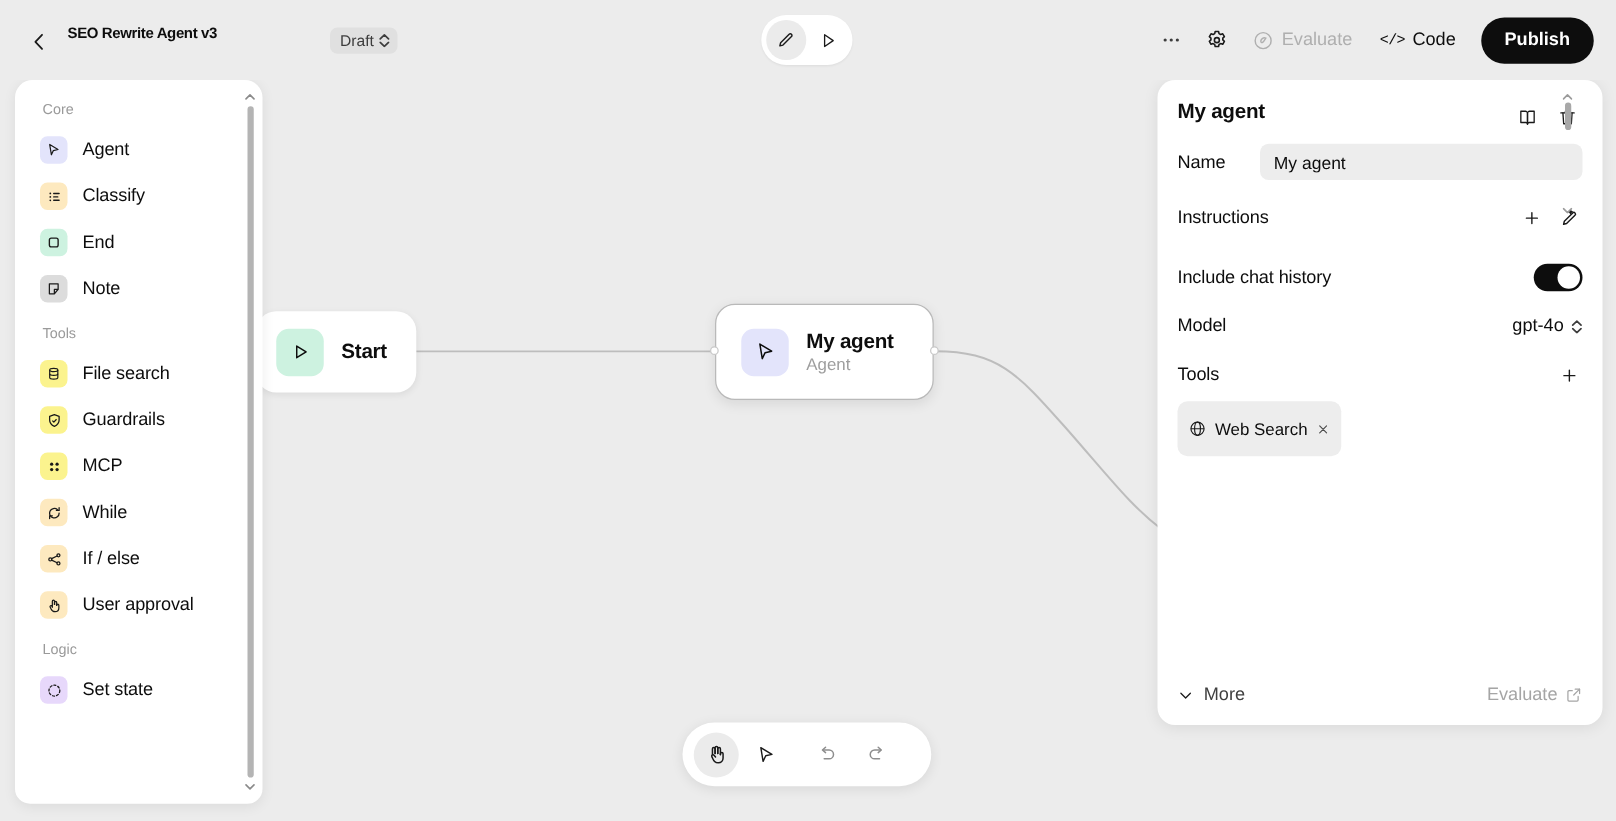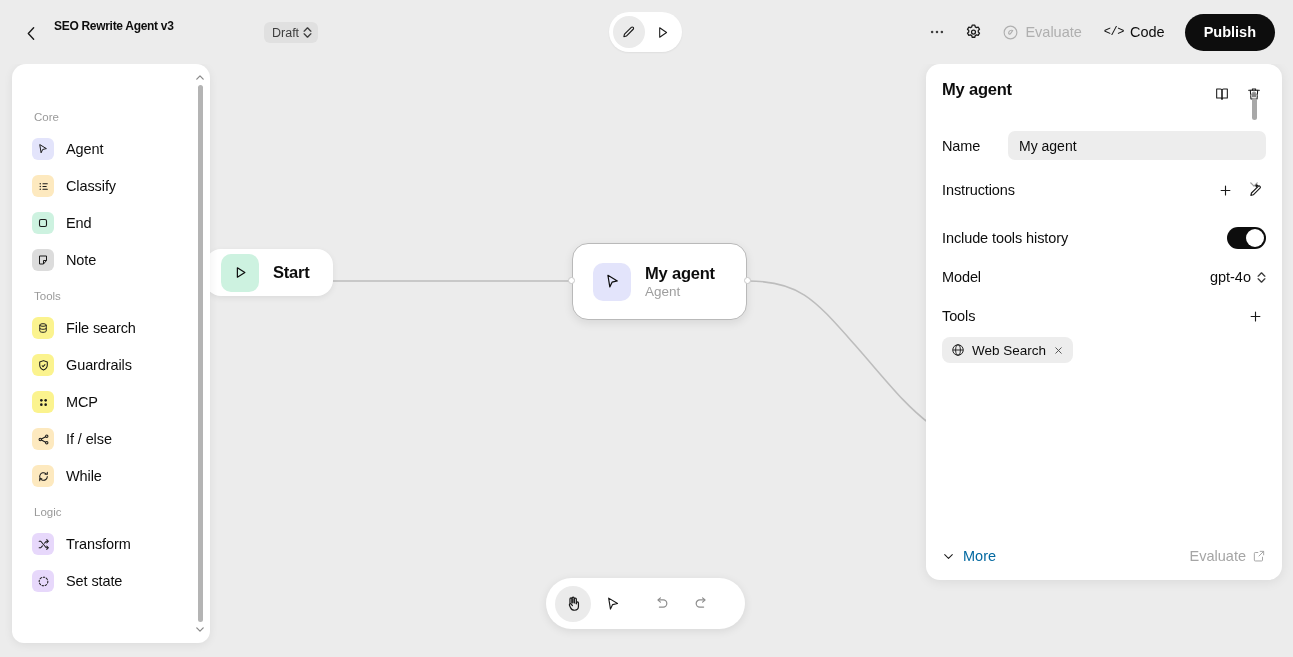--- a/index.html
+++ b/index.html
@@ -68,21 +68,21 @@
   }
   .code-mono{ font-family:"Liberation Mono", monospace; font-size:12px; letter-spacing:-.5px;}
 
   
   .palette{
     position:absolute; left:12px; top:64px; width:198px; height:579px;
     background:#fff; border-radius:14px 14px 12px 12px;
     box-shadow:0 2px 10px rgba(0,0,0,.07);
     overflow:hidden; z-index:30;
   }
-  .palette-inner{ position:absolute; inset:0; padding:12px 0 6px 0;margin-top:29px; }
+  .palette-inner{ position:absolute; inset:0; padding:12px 0 6px 0; }
   .pal-section{
     font-size:11.5px; color:#9a9a9a; padding:10px 0 6px 22px; font-weight:400;
   }
   .pal-section.first{ padding-top:6px; }
   .pal-item{
     display:flex; align-items:center; gap:12px;
     height:34px; margin:3px 10px; padding:0 10px; border-radius:8px;
     cursor:grab;
   }
   .pal-ico{
@@ -103,21 +103,21 @@
   
   .canvas{ position:absolute; inset:0; z-index:5; }
   .edges{ position:absolute; left:0; top:0; width:1293px; height:657px; }
 
   .node{
     position:absolute; background:#fff; border-radius:16px;
     display:flex; align-items:center; gap:14px;
     box-shadow:0 2px 6px rgba(0,0,0,.07);
     cursor:pointer;
   }
-  .node-start{ left:205px; top:249px; width:128px; height:47px; padding:0 22px 0 16px; }
+  .node-start{ left:205px; top:249px; width:128px; height:65px; padding:0 22px 0 16px; }
   .node-agent{
     left:572px; top:243px; width:175px; height:77px; padding:0 18px 0 20px;
     border:1.3px solid #b9b9b9; box-shadow:0 3px 10px rgba(0,0,0,.09);
   }
   .node-ico{
     width:38px;height:38px;border-radius:10px;flex:0 0 38px;
     display:flex;align-items:center;justify-content:center;
   }
   .node-title{ font-size:16.5px; font-weight:700; color:#0d0d0d; letter-spacing:-.2px;}
   .node-sub{ font-size:13.5px; color:#9e9e9e; margin-top:1px;}
@@ -146,21 +146,21 @@
     background:#fff; border-radius:14px; z-index:30;
     box-shadow:0 2px 12px rgba(0,0,0,.08);
     padding:16px 16px 0 16px;
   }
   .panel-head{ display:flex; align-items:flex-start; justify-content:space-between; }
   .panel-title{ font-size:16.5px; font-weight:700; color:#0d0d0d; letter-spacing:-.2px;}
   .panel-actions{ display:flex; gap:8px; margin-top:2px;}
   .p-ico-btn{ width:24px;height:24px;border-radius:6px;display:flex;align-items:center;justify-content:center;cursor:pointer;}
   .panel-desc{ font-size:13.5px; color:#8f8f8f; margin-top:10px; letter-spacing:-.1px;}
 
-  .row{ display:flex; align-items:center; justify-content:space-between; margin-top:25px;}
+  .row{ display:flex; align-items:center; justify-content:space-between; margin-top:9px;}
   .row-label{ font-size:14.5px; color:#0d0d0d; letter-spacing:-.1px;}
   .name-input{
     width:258px; height:29px; background:#ededed; border:none; border-radius:7px;
     padding:0 11px; font-size:14px; color:#0d0d0d;
     font-family:"Liberation Sans", sans-serif;
   }
   .row-right{ display:flex; align-items:center; gap:8px;}
   .plus-btn{ width:22px;height:22px;display:flex;align-items:center;justify-content:center;cursor:pointer;}
 
   .instr-box{
@@ -178,31 +178,31 @@
   .toggle{
     width:39px;height:22px;border-radius:11px;background:#0d0d0d;
     display:flex;align-items:center;justify-content:flex-end;padding:2px;cursor:pointer;
   }
   .toggle-knob{ width:18px;height:18px;border-radius:50%;background:#fff;}
 
   .val-select{
     display:flex;align-items:center;gap:6px;font-size:14.5px;color:#0d0d0d;cursor:pointer;
   }
   .chip{
-    display:inline-flex;align-items:center;gap:7px;height:26px;
+    display:inline-flex;align-items:center;gap:7px;height:44px;
     background:#ededed;border-radius:8px;padding:0 9px;margin-top:10px;
     font-size:13.5px;color:#0d0d0d;cursor:pointer;
   }
   .chip-x{ cursor:pointer; display:flex; align-items:center;}
 
   .panel-foot{
     position:absolute; left:16px; right:16px; bottom:16px;
     display:flex; align-items:center; justify-content:space-between;
   }
-  .more-btn{ display:flex;align-items:center;gap:8px;font-size:14.5px;color:#0369a1;cursor:pointer;}
+  .more-btn{ display:flex;align-items:center;gap:8px;font-size:14.5px;color:#404040;cursor:pointer;}
   .eval-link{ display:flex;align-items:center;gap:6px;font-size:14.5px;color:#a5a5a5;cursor:pointer;}
   svg{ display:block; }
 </style>
 </head>
 <body>
 
 <div class="app">
 
   <div class="canvas">
     <svg class="edges">
@@ -385,52 +385,50 @@
               <circle cx="8" cy="16" r="2.4"></circle>
               <circle cx="16" cy="16" r="2.4"></circle>
             </svg>
         </span>
         <span class="pal-label">MCP</span>
       </div>
 
       <div class="pal-item">
         <span class="pal-ico" style="background:#fde9bf;">
           <svg width="13" height="13" viewBox="0 0 24 24" fill="none" stroke="#1a1a1a" stroke-width="1.9" stroke-linecap="round">
+              <path d="M19 12a7 7 0 1 1-2.6-5.4"></path>
+              <path d="M19 4v4h-4"></path>
+              <path d="M5 20v-4h4"></path>
+            </svg>
+        </span>
+        <span class="pal-label">While</span>
+      </div>
+      <div class="pal-item">
+        <span class="pal-ico" style="background:#fde9bf;">
+          <svg width="13" height="13" viewBox="0 0 24 24" fill="none" stroke="#1a1a1a" stroke-width="1.9" stroke-linecap="round">
               <circle cx="6" cy="12" r="2.2"></circle>
               <circle cx="18" cy="6" r="2.2"></circle>
               <circle cx="18" cy="18" r="2.2"></circle>
               <path d="M8 11l8-4M8 13l8 4"></path>
             </svg>
         </span>
         <span class="pal-label">If / else</span>
       </div>
       <div class="pal-item">
         <span class="pal-ico" style="background:#fde9bf;">
-          <svg width="13" height="13" viewBox="0 0 24 24" fill="none" stroke="#1a1a1a" stroke-width="1.9" stroke-linecap="round">
-              <path d="M19 12a7 7 0 1 1-2.6-5.4"></path>
-              <path d="M19 4v4h-4"></path>
-              <path d="M5 20v-4h4"></path>
-            </svg>
-        </span>
-        <span class="pal-label">While</span>
+          <svg width="13" height="13" viewBox="0 0 24 24" fill="none" stroke="#1a1a1a" stroke-width="1.8" stroke-linejoin="round">
+              <path d="M9 11V5.5a1.6 1.6 0 1 1 3.2 0V11"></path>
+              <path d="M12.2 11V7.4a1.6 1.6 0 1 1 3.2 0V12"></path>
+              <path d="M15.4 12.5v-1a1.6 1.6 0 1 1 3.2 0v4c0 3.2-2.3 5.5-5.5 5.5-3 0-5-1.6-6-4l-1.4-3a1.5 1.5 0 0 1 2.5-1.6L9 14.5V11"></path>
+            </svg>
+        </span>
+        <span class="pal-label">User approval</span>
       </div>
 
       <div class="pal-section">Logic</div>
-      <div class="pal-item">
-        <span class="pal-ico" style="background:#e7d8fb;">
-          <svg width="13" height="13" viewBox="0 0 24 24" fill="none" stroke="#1a1a1a" stroke-width="1.9" stroke-linecap="round" stroke-linejoin="round">
-              <path d="M4 6h3l10 12h3"></path>
-              <path d="M4 18h3l3-3.6"></path>
-              <path d="M14 9.6L17 6h3"></path>
-              <path d="M18 3l3 3-3 3"></path>
-              <path d="M18 15l3 3-3 3"></path>
-            </svg>
-        </span>
-        <span class="pal-label">Transform</span>
-      </div>
       <div class="pal-item">
         <span class="pal-ico" style="background:#e7d8fb;">
           <svg width="13" height="13" viewBox="0 0 24 24" fill="none" stroke="#1a1a1a" stroke-width="1.9" stroke-linecap="round" stroke-dasharray="3 3">
               <circle cx="12" cy="12" r="8"></circle>
             </svg>
         </span>
         <span class="pal-label">Set state</span>
       </div>
 
     </div>
@@ -552,21 +550,21 @@
         </div>
         <span>
           <svg width="8" height="5" viewBox="0 0 10 6" fill="none" stroke="#9b9b9b" stroke-width="1.6" stroke-linecap="round" stroke-linejoin="round">
               <path d="M1 1 L5 5 L9 1"></path>
             </svg>
         </span>
       </div>
     </div>
 
     <div class="row" style="margin-top:26px;">
-      <div class="row-label">Include tools history</div>
+      <div class="row-label">Include chat history</div>
       <div class="toggle">
         <div class="toggle-knob"></div>
       </div>
     </div>
 
     <div class="row" style="margin-top:20px;">
       <div class="row-label">Model</div>
       <div class="val-select">
         <span>gpt-4o</span>
         <span class="updown">

